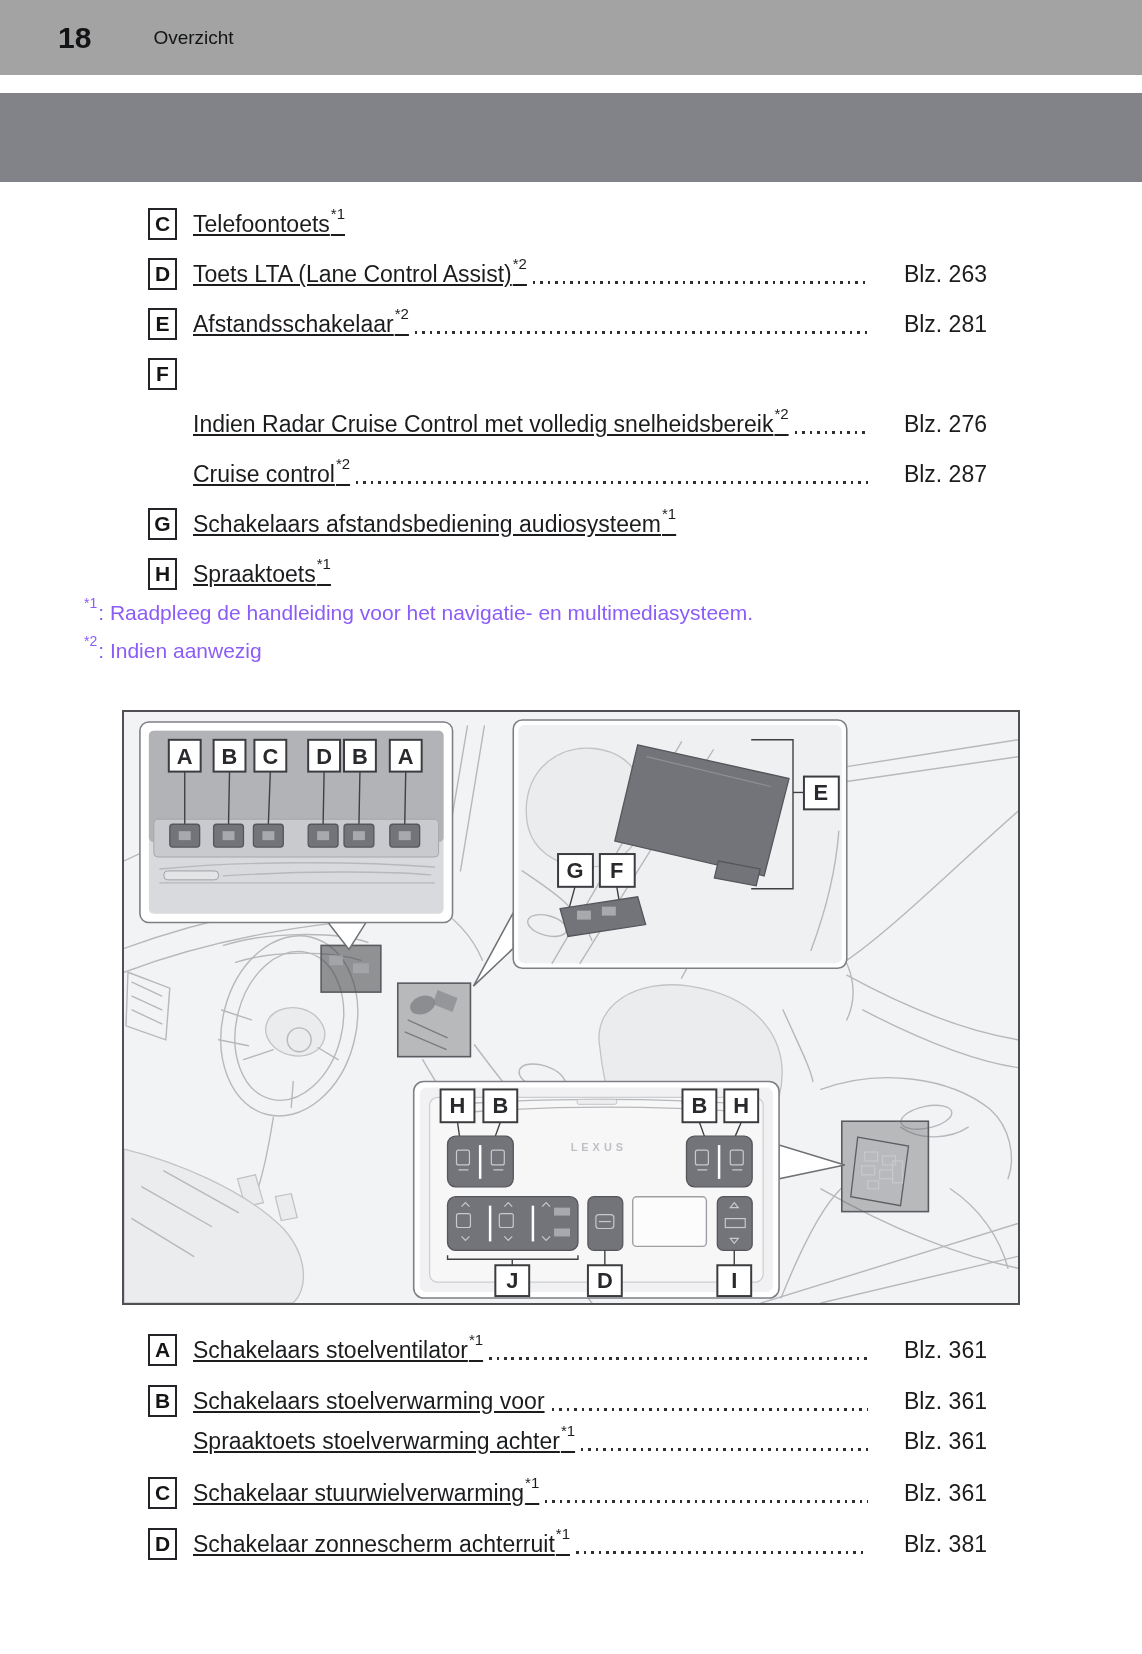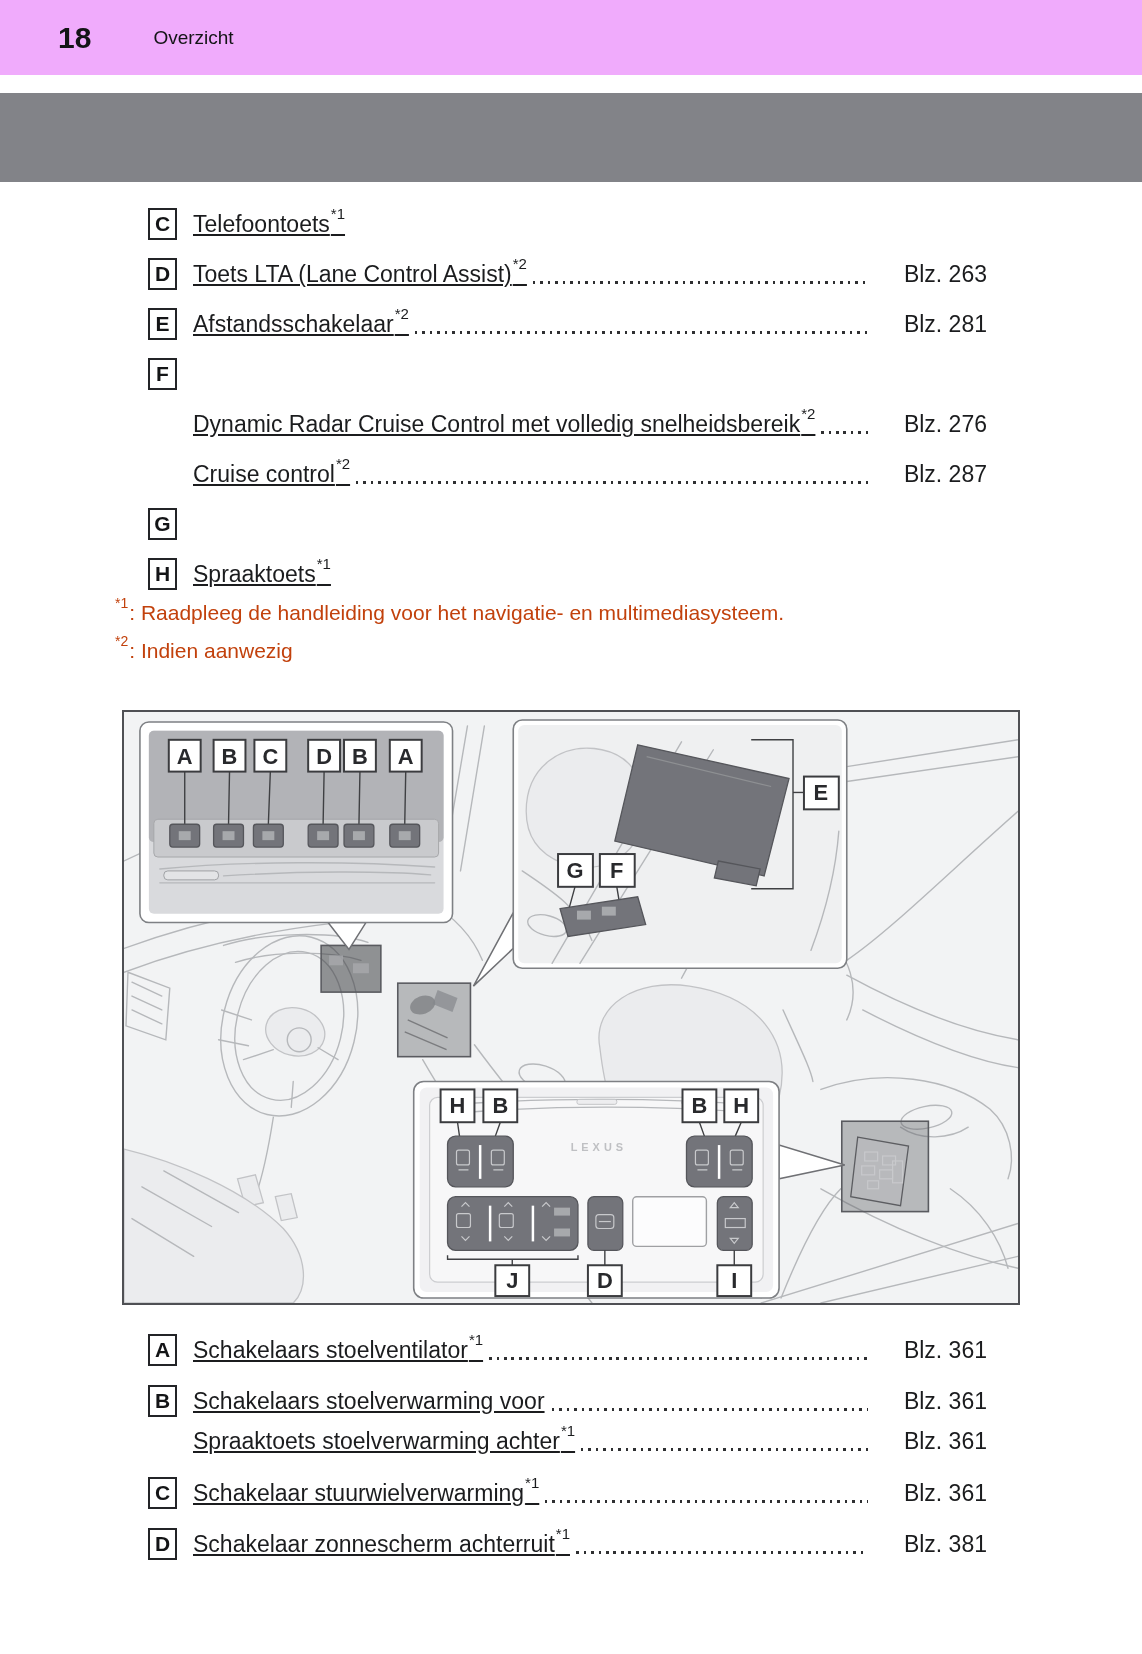--- a/index.html
+++ b/index.html
@@ -1,20 +1,20 @@
 <!DOCTYPE html>
 <html><head>
 <meta charset="utf-8">
 <style>
   html,body{margin:0;padding:0;background:#fff;}
   .page{position:relative;width:1142px;height:1654px;background:#ffffff;
         font-family:"Liberation Sans",sans-serif;color:#1b1c1e;overflow:hidden;}
 
   
-  .page-header{position:absolute;top:0;left:0;width:100%;height:75px;background:#f0abfc;
+  .page-header{position:absolute;top:0;left:0;width:100%;height:75px;background:#a3a3a3;
                display:flex;align-items:center;}
   .page-number{margin-left:58px;font-size:30px;font-weight:bold;color:#131416;}
   .section-title{margin-left:62px;font-size:19px;color:#131416;}
   .chapter-band{position:absolute;top:93px;left:0;width:100%;height:89px;background:#828388;}
 
   
   .toc{position:absolute;left:148px;width:839px;}
   .toc-top{top:207px;}
   .toc-bottom{top:1333px;}
   .item-row{display:flex;align-items:stretch;height:34px;margin-bottom:16px;font-size:23px;}
@@ -25,21 +25,21 @@
               border:2.5px solid #232427;display:flex;align-items:center;justify-content:center;
               font-size:21px;font-weight:bold;color:#131416;box-sizing:border-box;}
   .item-row.no-letter .letter-box{visibility:hidden;}
   .label-wrap{white-space:nowrap;line-height:34px;text-decoration:underline;}
   sup.fn{font-size:15px;position:relative;top:-4px;margin-left:1px;line-height:0;}
   .leader{flex:1;height:3px;align-self:flex-end;margin:0 5px 7px 6px;
           background-image:repeating-linear-gradient(to right,#2e2f31 0 2.5px,transparent 2.5px 7.5px);}
   .page-ref{white-space:nowrap;line-height:34px;margin-left:31px;}
 
   
-  .footnotes{position:absolute;left:115px;top:592px;font-size:21px;color:#c2410c;}
+  .footnotes{position:absolute;left:84px;top:592px;font-size:21px;color:#8b5cf6;}
   .footnote{height:30px;margin-bottom:8px;line-height:30px;white-space:nowrap;}
   .footnote sup{font-size:14px;position:relative;top:-4px;margin-right:1px;}
 
   
   .diagram{position:absolute;left:122px;top:710px;width:898px;height:595px;margin:0;
            border:2px solid #4f5054;background:#f2f3f4;box-sizing:border-box;}
   .diagram svg{display:block;width:100%;height:100%;}
 
   
   .sk{fill:none;stroke:#b6b8bb;stroke-width:1.4;stroke-linecap:round;}
@@ -85,32 +85,33 @@
       <span class="label-wrap"><span>Afstandsschakelaar</span><sup class="fn">*2</sup></span>
       <span class="leader"></span>
       <span class="page-ref">Blz. 281</span>
     </div>
     <div class="item-row no-page">
       <span class="letter-box">F</span>
 
     </div>
     <div class="item-row no-letter">
       <span class="letter-box"></span>
-      <span class="label-wrap"><span>Dynamic Radar Cruise Control met volledig snelheidsbereik</span><sup class="fn">*2</sup></span>
+      <span class="label-wrap"><span>Indien Radar Cruise Control met volledig snelheidsbereik</span><sup class="fn">*2</sup></span>
       <span class="leader"></span>
       <span class="page-ref">Blz. 276</span>
     </div>
     <div class="item-row no-letter">
       <span class="letter-box"></span>
       <span class="label-wrap"><span>Cruise control</span><sup class="fn">*2</sup></span>
       <span class="leader"></span>
       <span class="page-ref">Blz. 287</span>
     </div>
     <div class="item-row no-page">
       <span class="letter-box">G</span>
+      <span class="label-wrap"><span>Schakelaars afstandsbediening audiosysteem</span><sup class="fn">*1</sup></span>
 
     </div>
     <div class="item-row no-page">
       <span class="letter-box">H</span>
       <span class="label-wrap"><span>Spraaktoets</span><sup class="fn">*1</sup></span>
 
     </div>
   </div>
 
   <div class="footnotes">

